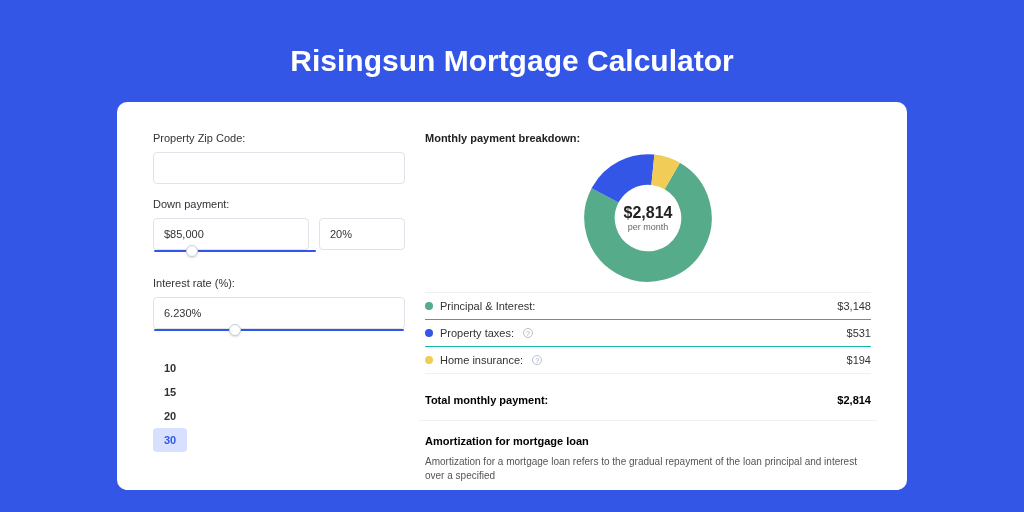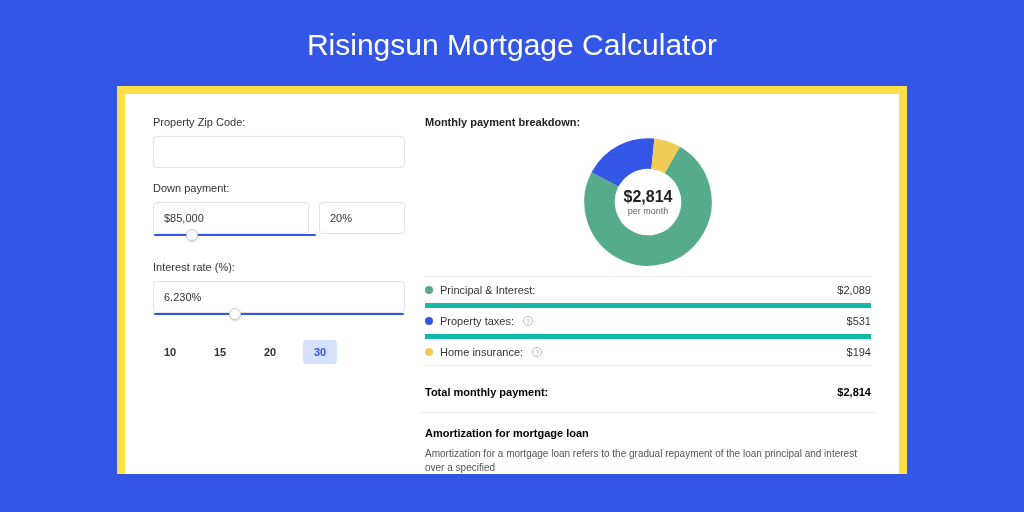--- a/index.html
+++ b/index.html
@@ -14,27 +14,27 @@
     width: 1024px;
     height: 512px;
     background: #3356e6;
     display: flex;
     flex-direction: column;
     align-items: center;
   }
   .title {
     color: #fff;
     font-size: 30px;
-    font-weight: 400;
-    margin-top: 28px;
+    font-weight: 700;
+    margin-top: 44px;
     margin-bottom: 24px;
   }
   .card-wrap {
-    background: #fde047;
-    border-radius: 0;
+    background: #ffffff;
+    border-radius: 10px;
     padding: 8px 8px 0 8px;
     width: 790px;
   }
   .card {
     background: #fff;
     width: 100%;
     height: 380px;
     overflow: hidden;
     padding: 22px 28px 0 28px;
     display: flex;
@@ -82,21 +82,21 @@
     height: 12px;
     border-radius: 50%;
     background: #fff;
     border: 1px solid #c8cdd9;
     box-shadow: 0 1px 2px rgba(0,0,0,.15);
   }
   .field-block { margin-bottom: 14px; }
   .row2 { display: flex; gap: 10px; }
   .row2 .input:first-child { flex: 1; }
   .row2 .input:last-child { width: 86px; }
-  .periods { display: flex; gap: 16px; }
+  .periods { display: flex; gap: 0; flex-direction: column; }
   .period-btn {
     width: 34px;
     height: 24px;
     border: none;
     background: transparent;
     font-size: 11px;
     font-weight: 600;
     color: #333;
     border-radius: 4px;
     cursor: pointer;
@@ -122,21 +122,21 @@
     display: flex; flex-direction: column;
     align-items: center; justify-content: center;
   }
   .donut-value { font-size: 16px; font-weight: 700; color: #222; }
   .donut-sub { font-size: 9px; color: #666; }
   .legend-row {
     display: flex;
     align-items: center;
     justify-content: space-between;
     padding: 7px 0;
-    border-top: 5px solid #14b8a6;
+    border-top: 1px solid #14b8a6;
     font-size: 11px;
     color: #333;
   }
   .legend-row:first-of-type { border-top: 1px solid #edf0f5; }
   .legend-left { display: flex; align-items: center; gap: 7px; }
   .dot { width: 8px; height: 8px; border-radius: 50%; }
   .legend-val { font-weight: 400; }
   .total-row {
     display: flex; justify-content: space-between;
     border-top: 1px solid #edf0f5;
@@ -219,21 +219,21 @@
             </div>
           </div>
         </div>
 
         <div id="legend">
             <div class="legend-row">
               <div class="legend-left">
                 <span class="dot" style="background: rgb(85, 171, 138);"></span>
                 <span>Principal &amp; Interest:</span>
               </div>
-              <span class="legend-val">$2,089</span>
+              <span class="legend-val">$3,148</span>
             </div>
             <div class="legend-row">
               <div class="legend-left">
                 <span class="dot" style="background: rgb(51, 86, 230);"></span>
                 <span>Property taxes:</span>
                 <span class="info-icon">?</span>
               </div>
               <span class="legend-val">$531</span>
             </div>
             <div class="legend-row">

